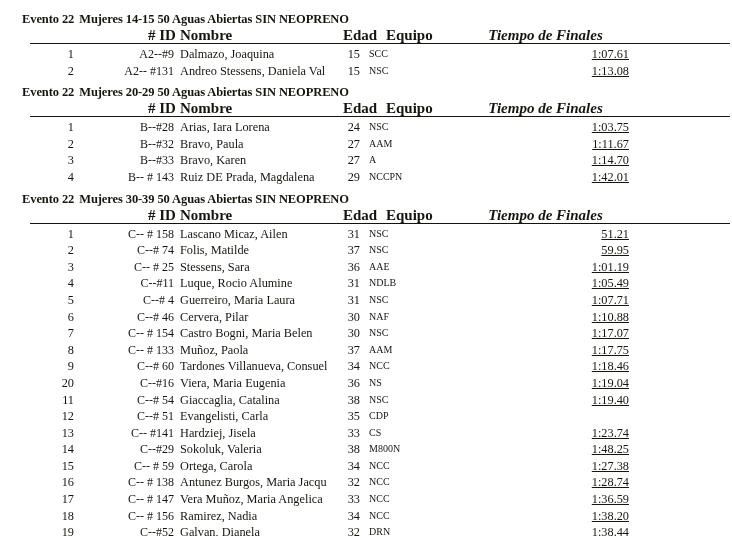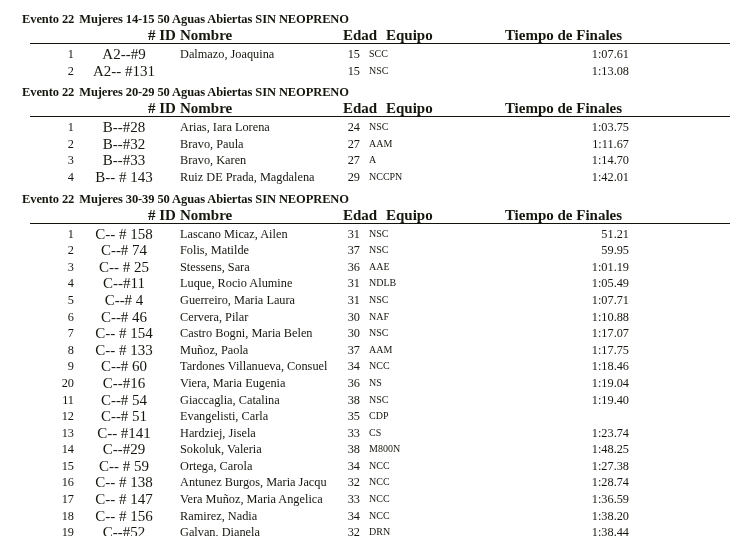--- a/index.html
+++ b/index.html
@@ -62,32 +62,32 @@
     line-height: 16.6px;
     white-space: nowrap;
   }
   .row > span {
     position: absolute;
     top: 0;
     overflow: hidden;
   }
   
   .c-place  { left: 0;    width: 62px;  text-align: right; }
-  .c-id     { left: 62px; width: 100px; text-align: center; padding-right: 4px; font-size: 15px; }
+  .c-id     { left: 62px; width: 100px; text-align: right; padding-right: 4px; font-size: 12px; }
   .c-name   { left: 168px; width: 155px; text-align: left; }
   .c-age    { left: 312px; width: 36px;  text-align: right; }
   .c-team   { left: 357px; width: 120px; text-align: left; font-size: 10px; }
-  .c-time   { left: 470px; width: 147px; text-align: right; }
+  .c-time   { left: 470px; width: 147px; text-align: right; text-decoration: underline; }
 
   
   .h-id     { left: 136px; }
   .h-name   { left: 168px; }
   .h-age    { left: 331px; }
   .h-team   { left: 374px; }
-  .h-time   { left: 478px; width: 147px; text-align: center; }
+  .h-time   { left: 460px; width: 147px; text-align: center; font-style: italic; }
 </style>
 </head>
 <body>
 
 <div class="page" id="page">
     <div class="event-block">
       <div class="event-title"><span>Evento 22</span><span class="gap"></span><span>Mujeres 14-15 50 Aguas Abiertas SIN NEOPRENO</span></div>
       <div class="col-head">
         <span class="h-id"># ID</span>
         <span class="h-name">Nombre</span>
@@ -101,20 +101,21 @@
           <span class="c-place">1</span>
           <span class="c-id">A2--#9</span>
           <span class="c-name">Dalmazo, Joaquina</span>
           <span class="c-age">15</span>
           <span class="c-team">SCC</span>
           <span class="c-time">1:07.61</span>
         </div>
         <div class="row">
           <span class="c-place">2</span>
           <span class="c-id">A2-- #131</span>
+          <span class="c-name">Andreo Stessens, Daniela Val</span>
           <span class="c-age">15</span>
           <span class="c-team">NSC</span>
           <span class="c-time">1:13.08</span>
         </div>
       </div>
     </div>
     <div class="event-block">
       <div class="event-title"><span>Evento 22</span><span class="gap"></span><span>Mujeres 20-29 50 Aguas Abiertas SIN NEOPRENO</span></div>
       <div class="col-head">
         <span class="h-id"># ID</span>

